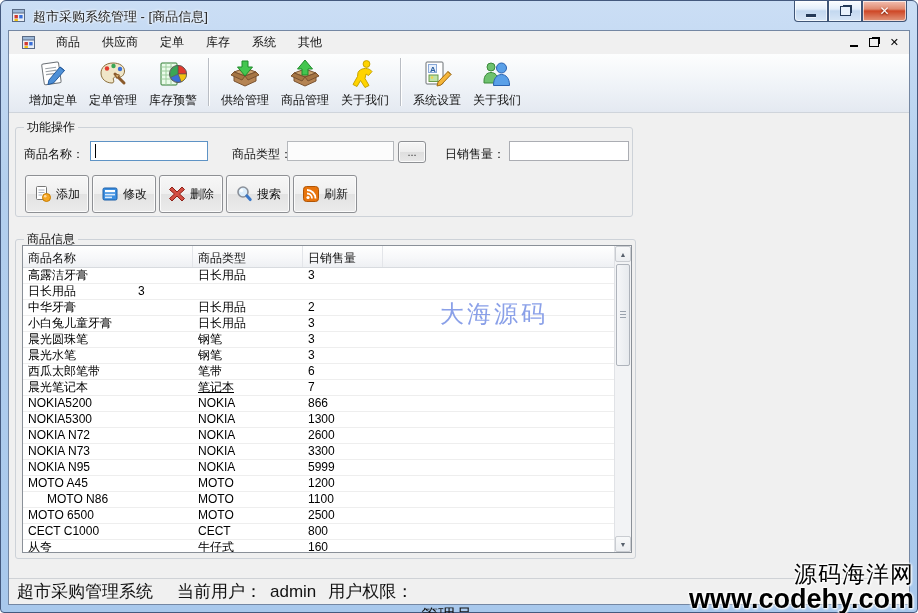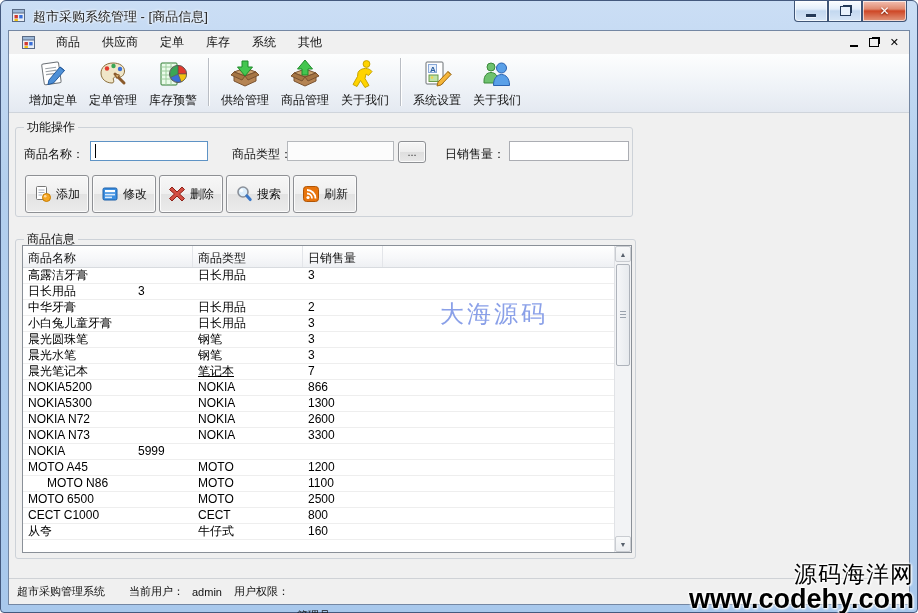--- a/index.html
+++ b/index.html
@@ -81,21 +81,21 @@
   .sb-btn{position:absolute;left:0;right:0;height:16px;border:1px solid #c9ccd1;border-radius:2px;box-sizing:border-box;
           background:linear-gradient(#f7f8f9,#eceef1);display:flex;align-items:center;justify-content:center;
           font-size:7px;color:#57606c;}
   .sb-up{top:0;} .sb-down{bottom:0;}
   .sb-thumb{position:absolute;left:1px;right:1px;top:18px;height:100px;border:1px solid #aeb3bb;border-radius:2px;
           background:linear-gradient(90deg,#f5f6f8,#e7eaee);}
   .sb-thumb:after{content:"";position:absolute;left:3px;right:3px;top:46px;height:8px;
           background:repeating-linear-gradient(#9aa2ad 0 1px,transparent 1px 3px);}
   
   .statusbar{position:absolute;left:0;right:0;bottom:0;height:25px;background:#f0f0f0;border-top:1px solid #cfd2d6;
-             display:flex;align-items:center;font-size:11px;color:#111;}
+             display:flex;align-items:center;font-size:17px;color:#111;}
   .st-app{margin-left:8px;}
   .st-userlbl{margin-left:24px;} .st-user{margin-left:8px;}
   .st-rolelbl{margin-left:12px;} .st-role{margin-left:8px;margin-top:48px;}
   
   .site-mark{position:absolute;right:4px;bottom:0;text-align:right;z-index:99;color:#000;
              text-shadow:0 0 3px #fff,0 0 3px #fff,1px 1px 2px #fff,-1px -1px 2px #fff;pointer-events:none;}
   .site-mark .l1{font-size:23px;font-weight:normal;line-height:23px;letter-spacing:1px;}
   .site-mark .l2{font-size:27px;font-weight:bold;line-height:27px;}
 </style>
 </head>
@@ -359,20 +359,25 @@
               <div class="lv-cell" style="width: 170px;">晨光圆珠笔</div>
               <div class="lv-cell" style="width: 110px;">钢笔</div>
               <div class="lv-cell" style="width: 80px;">3</div>
             </div>
             <div class="lv-row">
               <div class="lv-cell" style="width: 170px;">晨光水笔</div>
               <div class="lv-cell" style="width: 110px;">钢笔</div>
               <div class="lv-cell" style="width: 80px;">3</div>
             </div>
             <div class="lv-row">
+              <div class="lv-cell" style="width: 170px;">西瓜太郎笔带</div>
+              <div class="lv-cell" style="width: 110px;">笔带</div>
+              <div class="lv-cell" style="width: 80px;">6</div>
+            </div>
+            <div class="lv-row">
               <div class="lv-cell" style="width: 170px;">晨光笔记本</div>
               <div class="lv-cell" style="width: 110px; text-decoration: underline;">笔记本</div>
               <div class="lv-cell" style="width: 80px;">7</div>
             </div>
             <div class="lv-row">
               <div class="lv-cell" style="width: 170px;">NOKIA5200</div>
               <div class="lv-cell" style="width: 110px;">NOKIA</div>
               <div class="lv-cell" style="width: 80px;">866</div>
             </div>
             <div class="lv-row">
@@ -384,20 +389,21 @@
               <div class="lv-cell" style="width: 170px;">NOKIA N72</div>
               <div class="lv-cell" style="width: 110px;">NOKIA</div>
               <div class="lv-cell" style="width: 80px;">2600</div>
             </div>
             <div class="lv-row">
               <div class="lv-cell" style="width: 170px;">NOKIA N73</div>
               <div class="lv-cell" style="width: 110px;">NOKIA</div>
               <div class="lv-cell" style="width: 80px;">3300</div>
             </div>
             <div class="lv-row">
+              <div class="lv-cell" style="width: 170px;">NOKIA N95</div>
               <div class="lv-cell" style="width: 110px;">NOKIA</div>
               <div class="lv-cell" style="width: 80px;">5999</div>
             </div>
             <div class="lv-row">
               <div class="lv-cell" style="width: 170px;">MOTO A45</div>
               <div class="lv-cell" style="width: 110px;">MOTO</div>
               <div class="lv-cell" style="width: 80px;">1200</div>
             </div>
             <div class="lv-row">
               <div class="lv-cell" style="width: 170px; padding-left: 24px;">MOTO N86</div>

